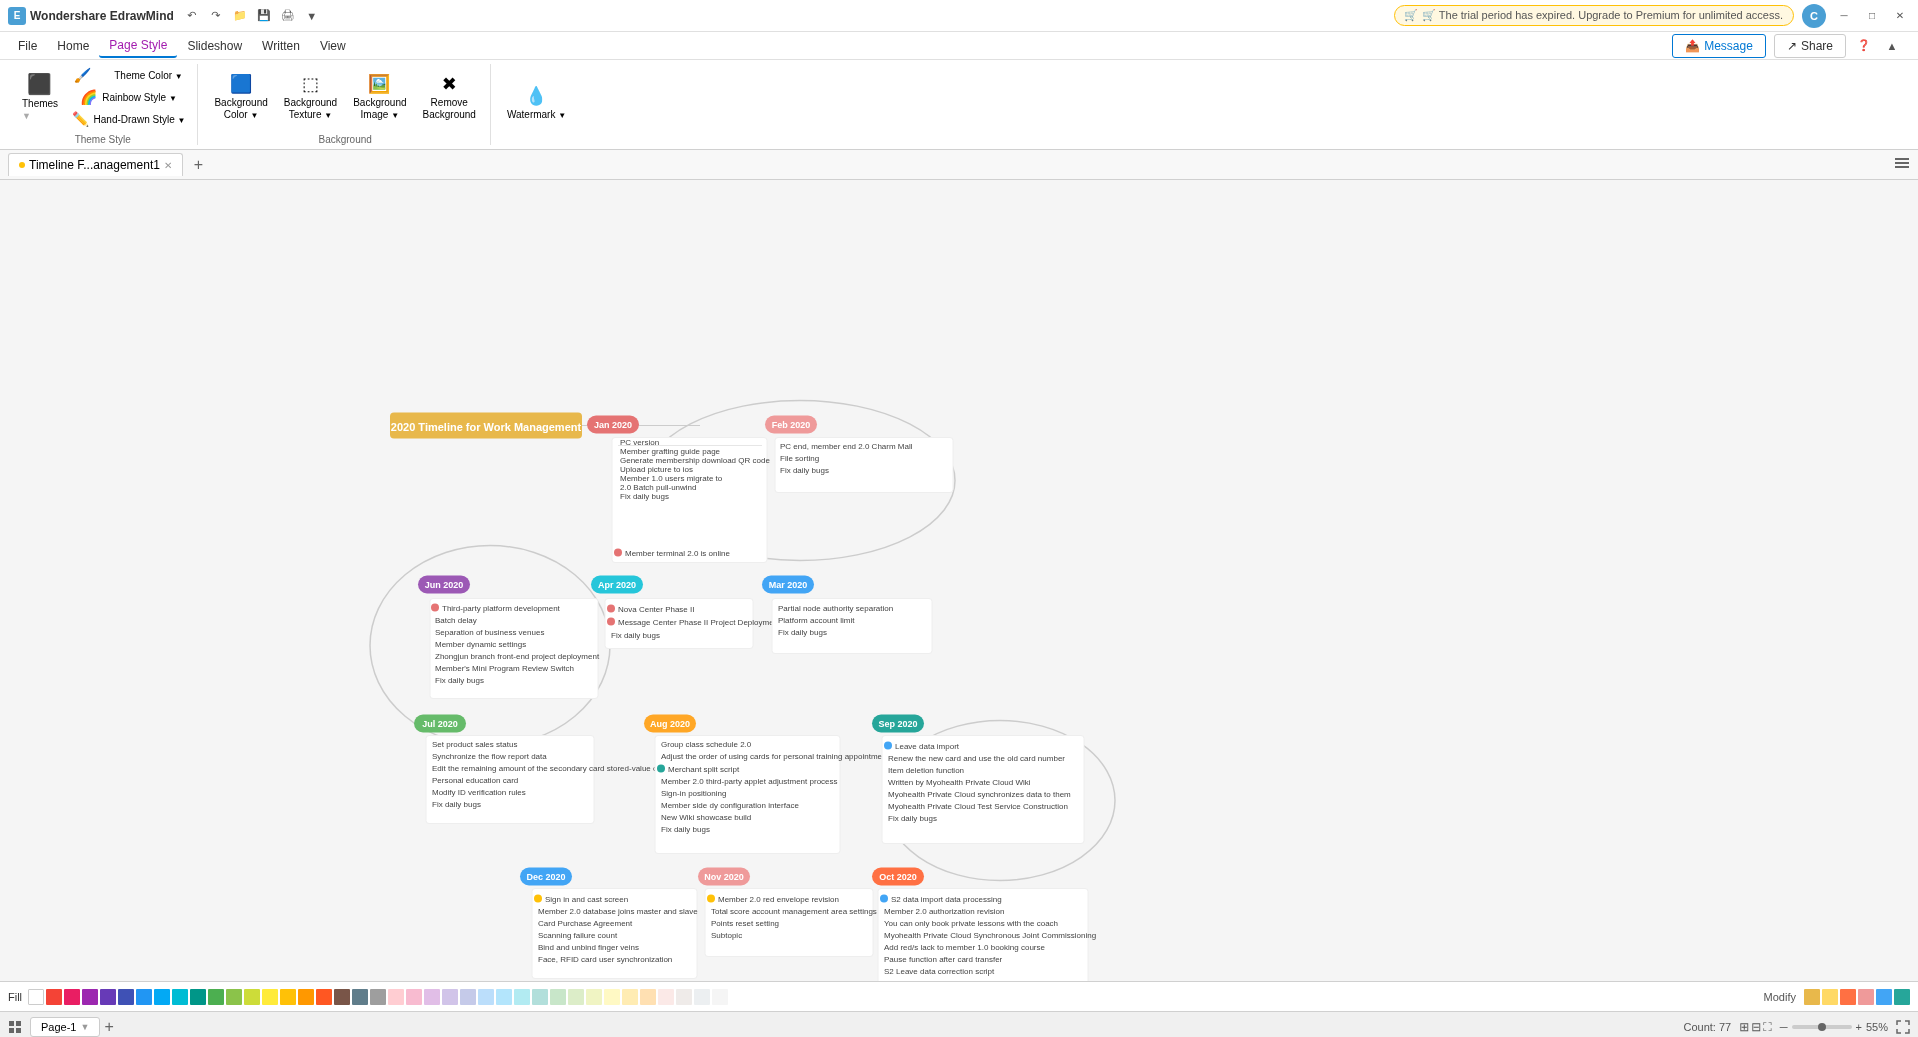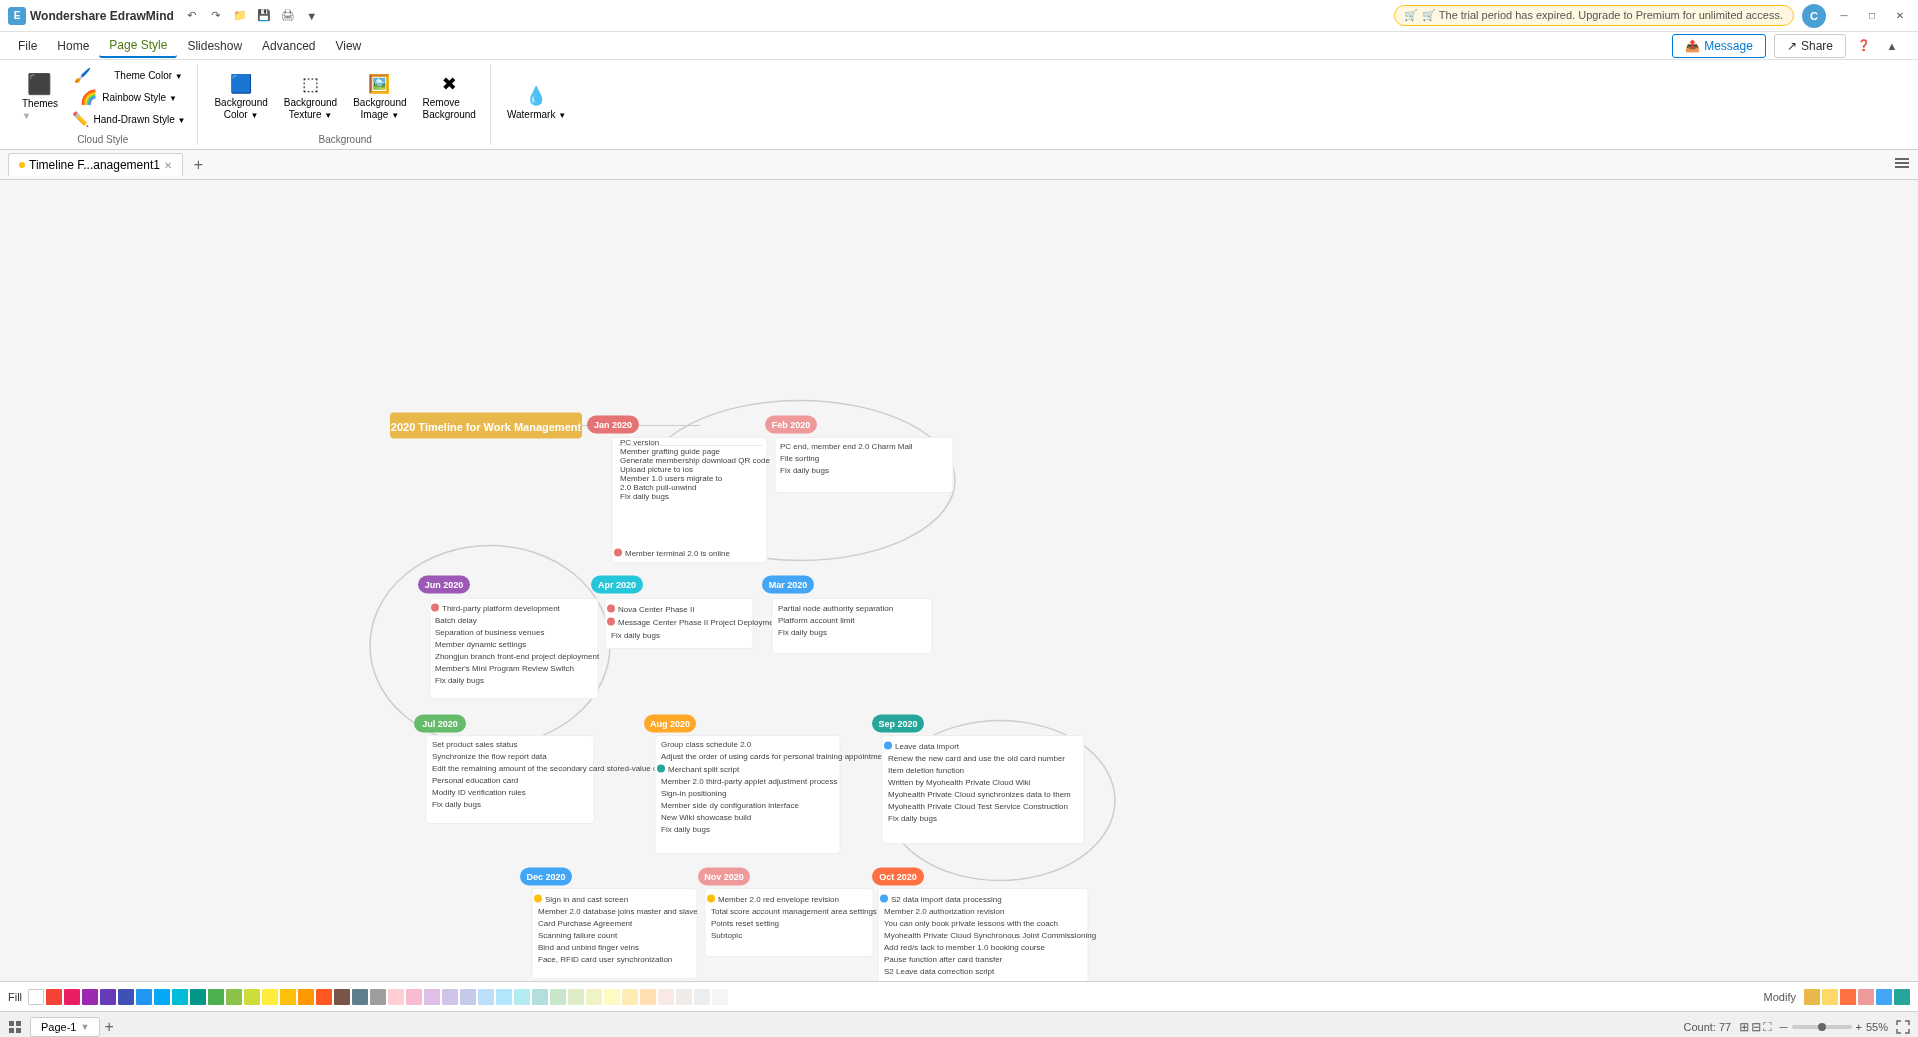--- a/index.html
+++ b/index.html
@@ -213,23 +213,23 @@
     <div class="user-avatar">C</div>
     <div class="win-btn">─</div>
     <div class="win-btn">□</div>
     <div class="win-btn close">✕</div>
   </div>
 </div>
 
 <div class="menu-bar" style="position:relative;">
   <div class="menu-item">File</div>
   <div class="menu-item">Home</div>
-  <div class="menu-item active" style="border-bottom: 2px solid #0078d4; color: #4d7c0f;">Page Style</div>
+  <div class="menu-item active" style="border-bottom: 2px solid #0078d4; color: #a21caf;">Page Style</div>
   <div class="menu-item">Slideshow</div>
-  <div class="menu-item">Advanced</div>
+  <div class="menu-item">Written</div>
   <div class="menu-item">View</div>
   <div class="toolbar-right">
     <div class="publish-btn">
       <span>📤</span>
       <span>Message</span>
     </div>
     <div class="share-btn">
       <span>↗</span>
       <span>Share</span>
     </div>
@@ -257,40 +257,40 @@
         <div class="ribbon-btn" style="flex-direction:row;padding:2px 4px;min-width:60px;">
           <span class="icon" style="font-size:14px;">🌈</span>
           <div style="font-size:10px;margin-left:2px;">Rainbow Style <span style="font-size:8px;">▼</span></div>
         </div>
         <div class="ribbon-btn" style="flex-direction:row;padding:2px 4px;min-width:60px;">
           <span class="icon" style="font-size:14px;">✏️</span>
           <div style="font-size:10px;margin-left:2px;text-align:right;">Hand-Drawn Style <span style="font-size:8px;">▼</span></div>
         </div>
       </div>
     </div>
-    <div class="ribbon-group-label">Cloud Style</div>
+    <div class="ribbon-group-label">Theme Style</div>
   </div>
 
   <div class="ribbon-group" style="min-width:220px;">
     <div class="ribbon-group-content">
       <div class="ribbon-btn">
         <span class="icon" style="font-size:18px;">🟦</span>
         <div style="font-size:10px;text-align:center;line-height:1.2;">Background<br>Color <span style="font-size:8px;">▼</span></div>
       </div>
       <div class="ribbon-btn">
         <span class="icon" style="font-size:18px;">⬚</span>
         <div style="font-size:10px;text-align:center;line-height:1.2;">Background<br>Texture <span style="font-size:8px;">▼</span></div>
       </div>
       <div class="ribbon-btn">
         <span class="icon" style="font-size:18px;">🖼️</span>
         <div style="font-size:10px;text-align:center;line-height:1.2;">Background<br>Image <span style="font-size:8px;">▼</span></div>
       </div>
       <div class="ribbon-btn">
         <span class="icon" style="font-size:18px;">✖</span>
-        <div style="font-size:10px;text-align:left;line-height:1.2;">Remove<br>Background</div>
+        <div style="font-size:10px;text-align:center;line-height:1.2;">Remove<br>Background</div>
       </div>
     </div>
     <div class="ribbon-group-label">Background</div>
   </div>
 
   <div class="ribbon-group">
     <div class="ribbon-group-content">
       <div class="ribbon-btn">
         <span class="icon" style="font-size:18px;">💧</span>
         <div style="font-size:10px;text-align:center;line-height:1.2;">Watermark <span style="font-size:8px;">▼</span></div>

